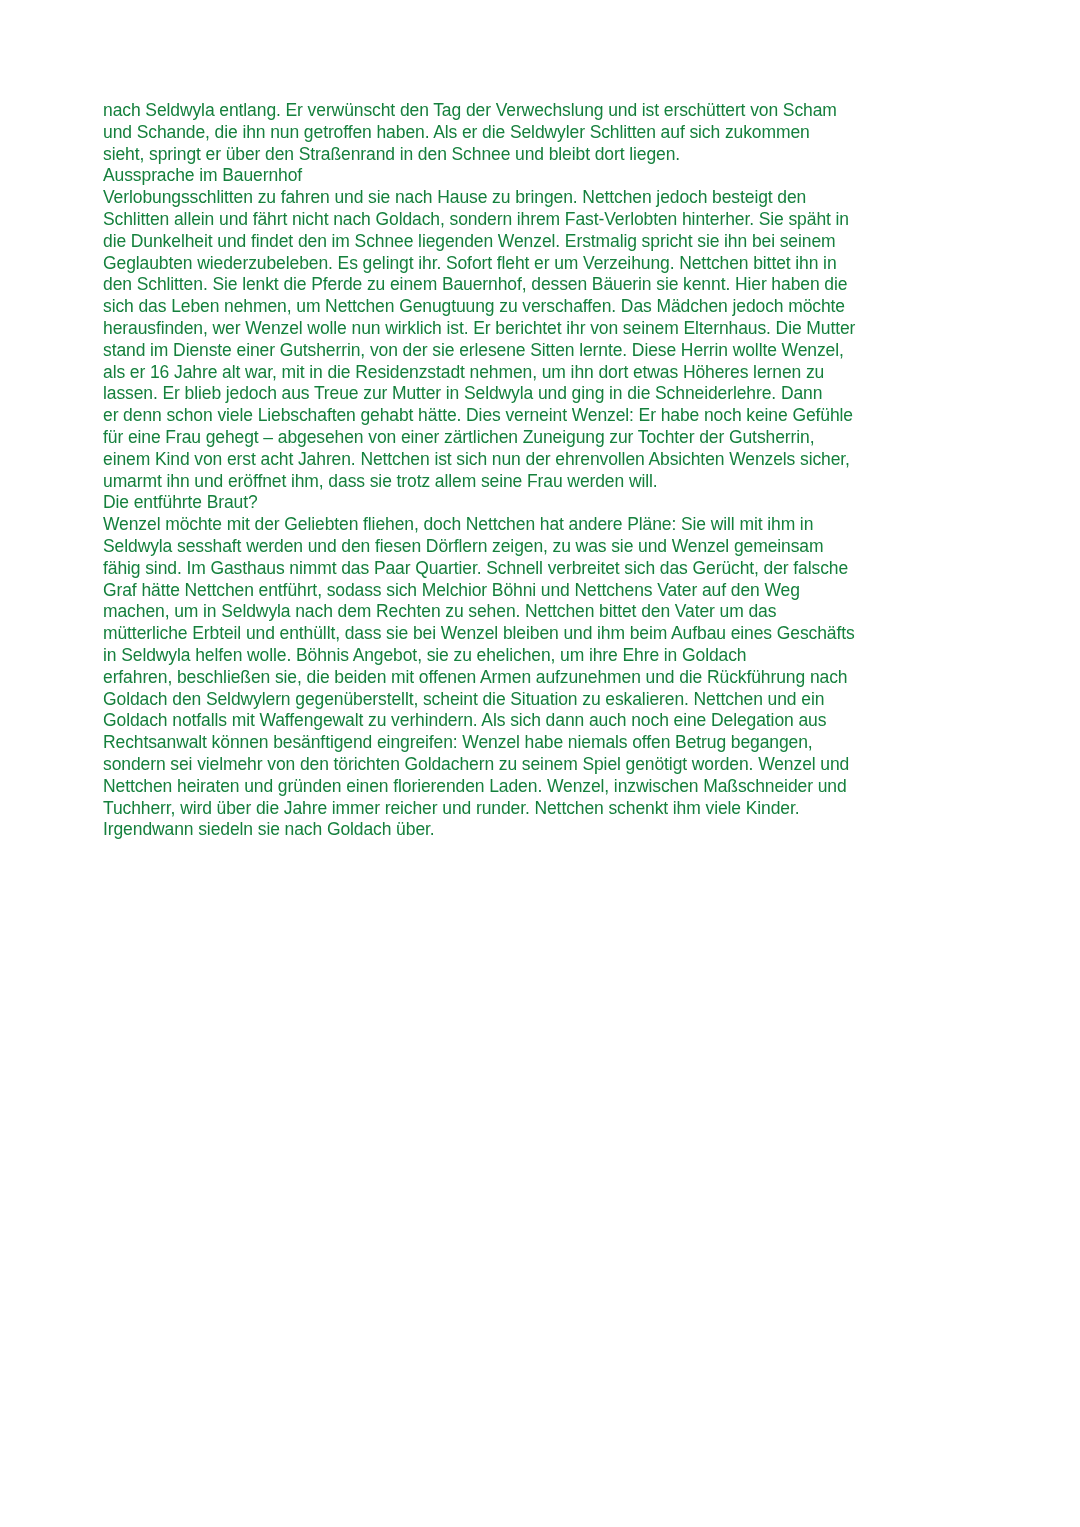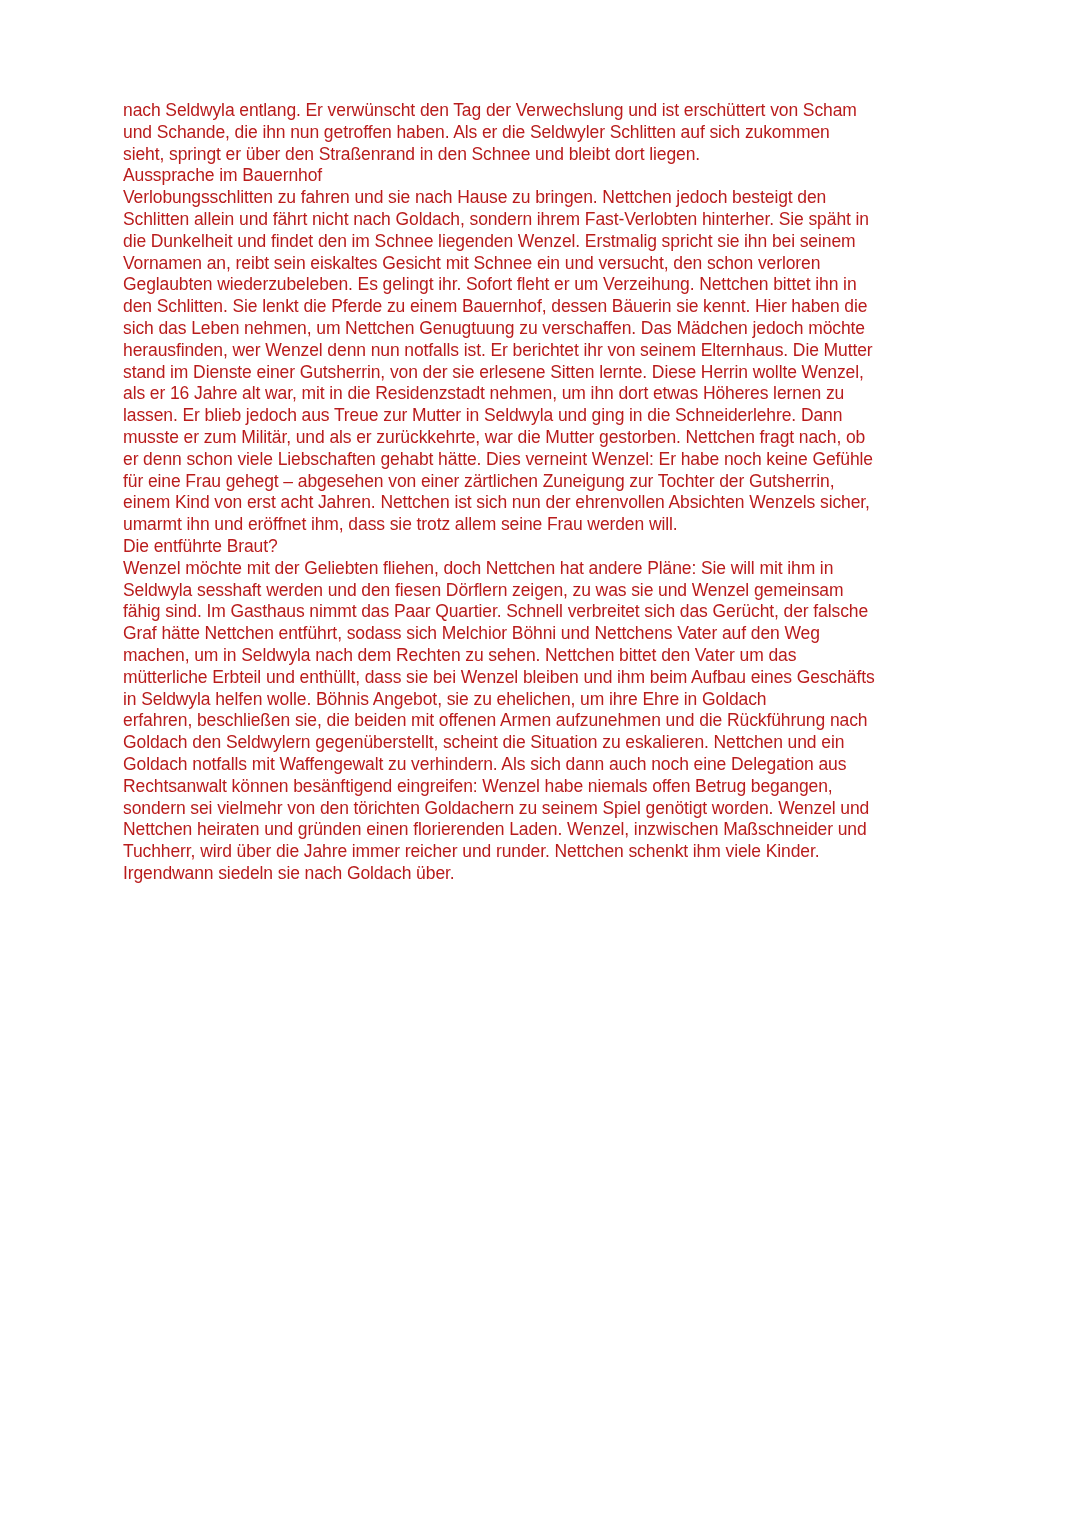--- a/index.html
+++ b/index.html
@@ -30,42 +30,40 @@
     letter-spacing: -0.1px;
   }
   .block { margin: 0; padding: 0; }
   .line  { white-space: pre; }
   .block-heading .line { font-weight: 400; } 
 </style>
 </head>
 <body>
 
 <div class="page">
-  <div class="text-block" id="document-text" style="color: #b91c1c; margin-left: 20px;">
+  <div class="text-block" id="document-text" style="color: #15803d;">
       <div class="block block-paragraph">
         <div class="line">nach Seldwyla entlang. Er verwünscht den Tag der Verwechslung und ist erschüttert von Scham</div>
         <div class="line">und Schande, die ihn nun getroffen haben. Als er die Seldwyler Schlitten auf sich zukommen</div>
         <div class="line">sieht, springt er über den Straßenrand in den Schnee und bleibt dort liegen.</div>
       </div>
       <div class="block block-heading">
         <div class="line">Aussprache im Bauernhof</div>
       </div>
       <div class="block block-paragraph">
         <div class="line">Verlobungsschlitten zu fahren und sie nach Hause zu bringen. Nettchen jedoch besteigt den</div>
         <div class="line">Schlitten allein und fährt nicht nach Goldach, sondern ihrem Fast-Verlobten hinterher. Sie späht in</div>
         <div class="line">die Dunkelheit und findet den im Schnee liegenden Wenzel. Erstmalig spricht sie ihn bei seinem</div>
-        <div class="line">Vornamen an, reibt sein eiskaltes Gesicht mit Schnee ein und versucht, den schon verloren</div>
         <div class="line">Geglaubten wiederzubeleben. Es gelingt ihr. Sofort fleht er um Verzeihung. Nettchen bittet ihn in</div>
         <div class="line">den Schlitten. Sie lenkt die Pferde zu einem Bauernhof, dessen Bäuerin sie kennt. Hier haben die</div>
         <div class="line">sich das Leben nehmen, um Nettchen Genugtuung zu verschaffen. Das Mädchen jedoch möchte</div>
-        <div class="line">herausfinden, wer Wenzel denn nun notfalls ist. Er berichtet ihr von seinem Elternhaus. Die Mutter</div>
+        <div class="line">herausfinden, wer Wenzel wolle nun wirklich ist. Er berichtet ihr von seinem Elternhaus. Die Mutter</div>
         <div class="line">stand im Dienste einer Gutsherrin, von der sie erlesene Sitten lernte. Diese Herrin wollte Wenzel,</div>
         <div class="line">als er 16 Jahre alt war, mit in die Residenzstadt nehmen, um ihn dort etwas Höheres lernen zu</div>
         <div class="line">lassen. Er blieb jedoch aus Treue zur Mutter in Seldwyla und ging in die Schneiderlehre. Dann</div>
-        <div class="line">musste er zum Militär, und als er zurückkehrte, war die Mutter gestorben. Nettchen fragt nach, ob</div>
         <div class="line">er denn schon viele Liebschaften gehabt hätte. Dies verneint Wenzel: Er habe noch keine Gefühle</div>
         <div class="line">für eine Frau gehegt – abgesehen von einer zärtlichen Zuneigung zur Tochter der Gutsherrin,</div>
         <div class="line">einem Kind von erst acht Jahren. Nettchen ist sich nun der ehrenvollen Absichten Wenzels sicher,</div>
         <div class="line">umarmt ihn und eröffnet ihm, dass sie trotz allem seine Frau werden will.</div>
       </div>
       <div class="block block-heading">
         <div class="line">Die entführte Braut?</div>
       </div>
       <div class="block block-paragraph">
         <div class="line">Wenzel möchte mit der Geliebten fliehen, doch Nettchen hat andere Pläne: Sie will mit ihm in</div>

